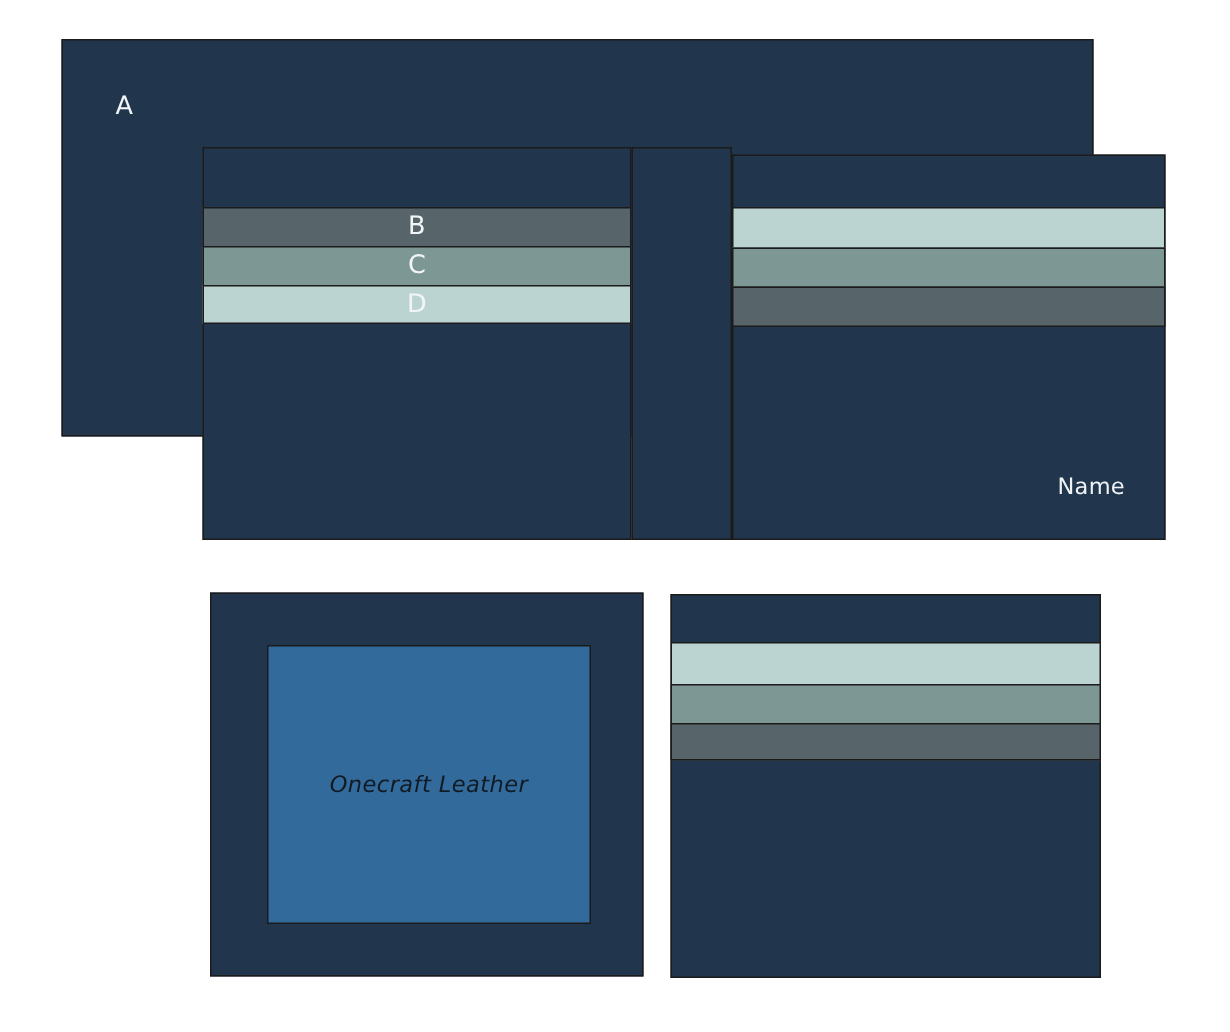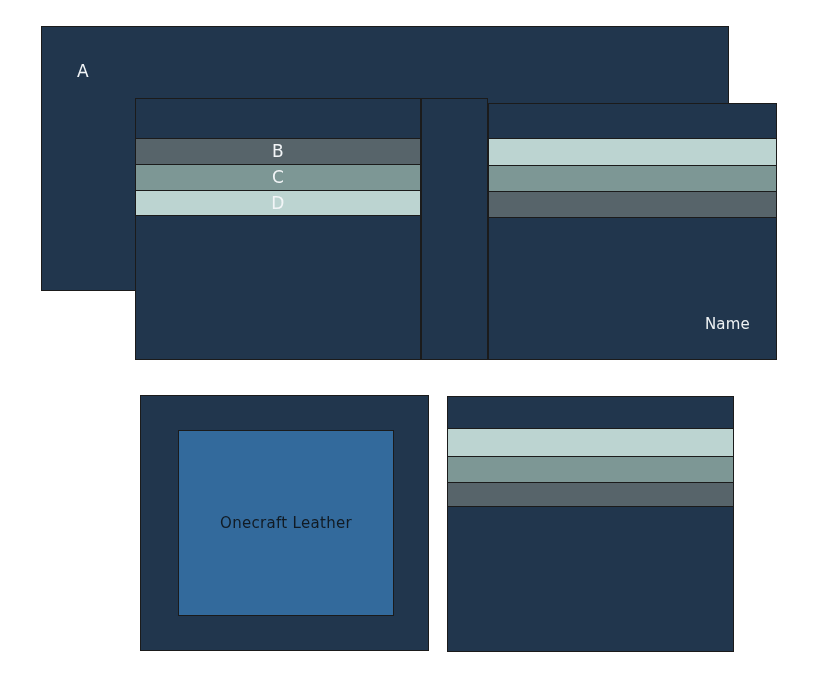--- a/index.html
+++ b/index.html
@@ -145,20 +145,21 @@
     left: 37px;
     top: 34px;
     width: 216px;
     height: 186px;
     box-sizing: border-box;
     border: 1px solid #1b1b1b;
     background: #336a9c;
     display: flex;
     align-items: center;
     justify-content: center;
+    font-style: italic;
   }
 
   .brand-text {
     color: #111b24;
     font-size: 15px;
     line-height: 18px;
     letter-spacing: 0.3px;
     white-space: nowrap;
   }
 

